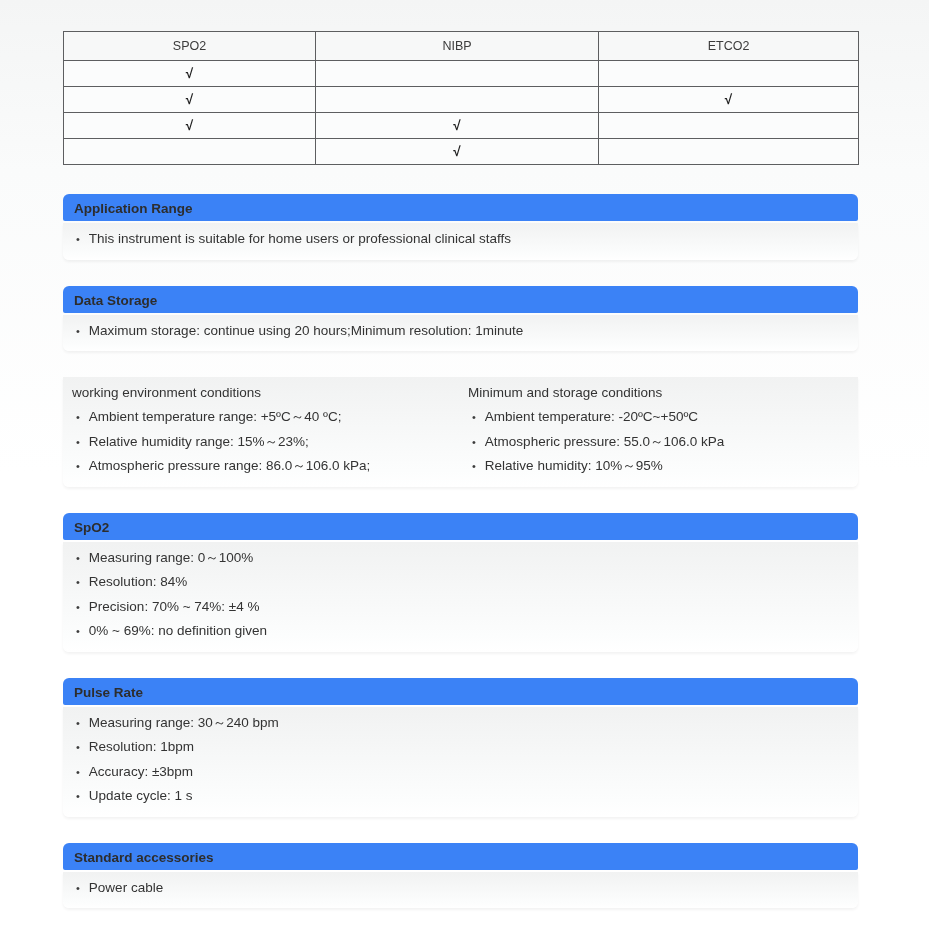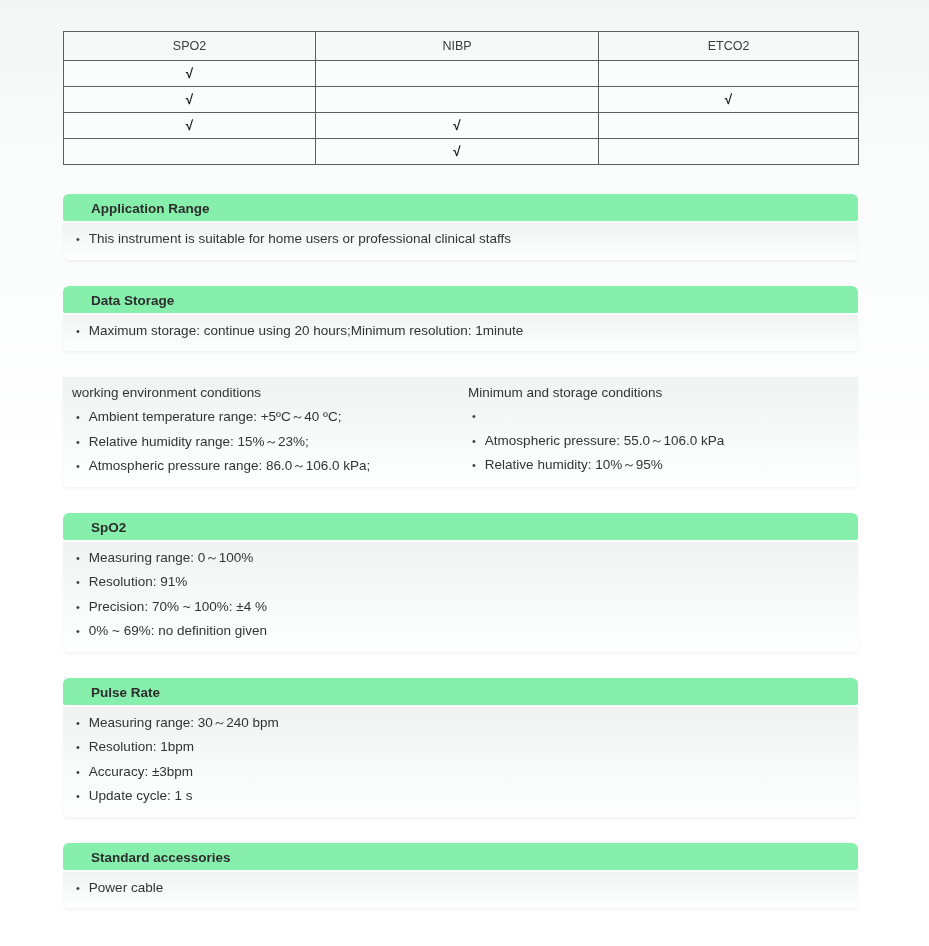--- a/index.html
+++ b/index.html
@@ -46,23 +46,23 @@
     color: #1f1f1f;
     background: #fbfcfc;
   }
 
   
   .sections { margin-top: 29px; width: 795px; }
   .section { margin-bottom: 26px; }
   .section-header {
     height: 27px;
     line-height: 27px;
-    background: #86efac;
+    background: #3b82f6;
     border-radius: 6px 6px 2px 2px;
-    padding-left: 28px;
+    padding-left: 11px;
   }
   .section-title {
     font-size: 13.5px;
     font-weight: 700;
     color: #2d2d2d;
   }
   .section-content {
     margin-top: 2px;
     background: linear-gradient(180deg, #f1f2f2 0%, #fcfdfd 85%, #ffffff 100%);
     border-radius: 0 0 6px 6px;
@@ -178,20 +178,21 @@
                   <span class="dot">•</span>
                   <span>Atmospheric pressure range: 86.0～106.0 kPa;</span>
                 </li>
               </ul>
             </div>
             <div class="env-col right">
               <div class="col-heading">Minimum and storage conditions</div>
               <ul class="bullets">
                 <li class="bullet">
                   <span class="dot">•</span>
+                  <span>Ambient temperature: -20ºC~+50ºC</span>
                 </li>
                 <li class="bullet">
                   <span class="dot">•</span>
                   <span>Atmospheric pressure: 55.0～106.0 kPa</span>
                 </li>
                 <li class="bullet">
                   <span class="dot">•</span>
                   <span>Relative humidity: 10%～95%</span>
                 </li>
               </ul>
@@ -202,25 +203,25 @@
       <div class="section">
         <div class="section-header"><span class="section-title">SpO2</span></div>
         <div class="section-content">
           <ul class="bullets">
             <li class="bullet">
               <span class="dot">•</span>
               <span>Measuring range: 0～100%</span>
             </li>
             <li class="bullet">
               <span class="dot">•</span>
-              <span>Resolution: 91%</span>
-            </li>
-            <li class="bullet">
-              <span class="dot">•</span>
-              <span>Precision: 70% ~ 100%: ±4 %</span>
+              <span>Resolution: 84%</span>
+            </li>
+            <li class="bullet">
+              <span class="dot">•</span>
+              <span>Precision: 70% ~ 74%: ±4 %</span>
             </li>
             <li class="bullet">
               <span class="dot">•</span>
               <span>0% ~ 69%: no definition given</span>
             </li>
           </ul>
         </div>
       </div>
       <div class="section">
         <div class="section-header"><span class="section-title">Pulse Rate</span></div>

